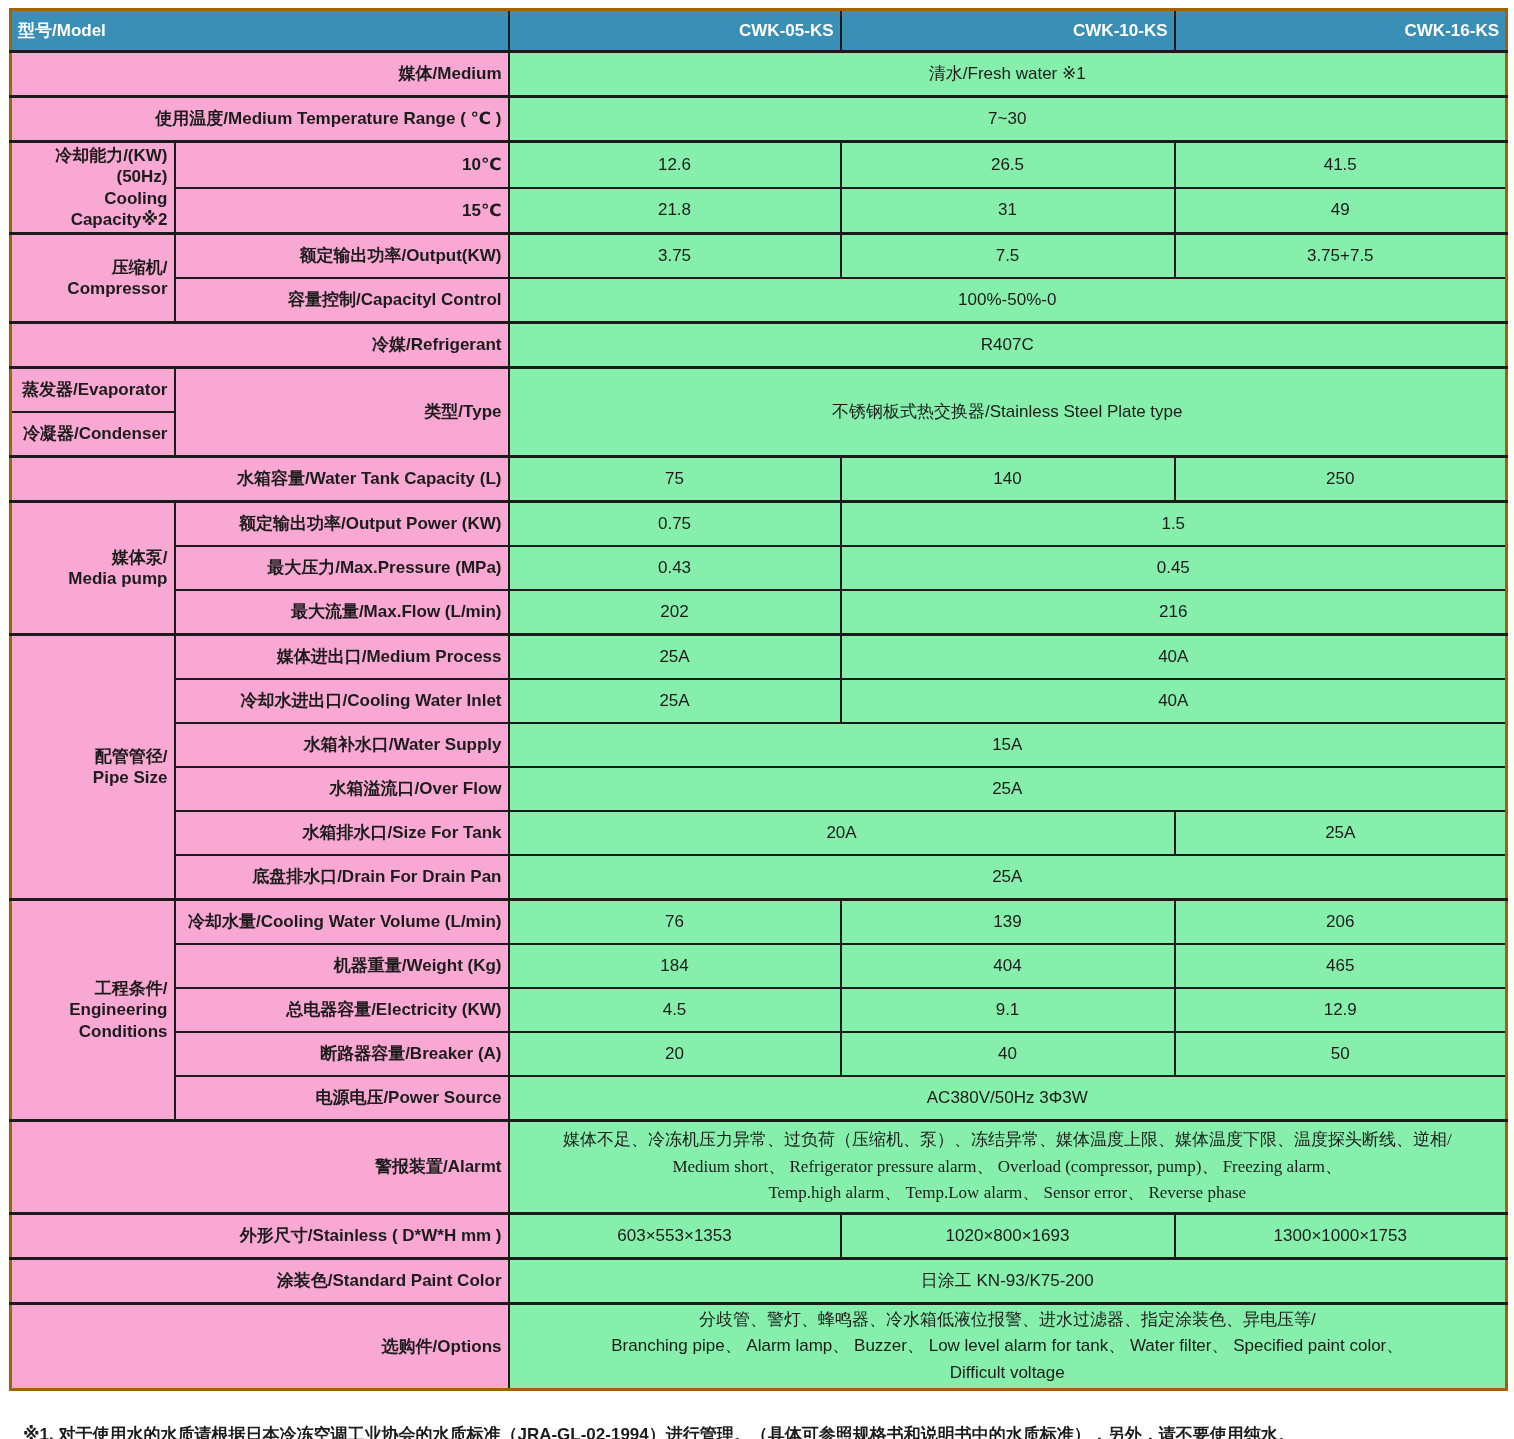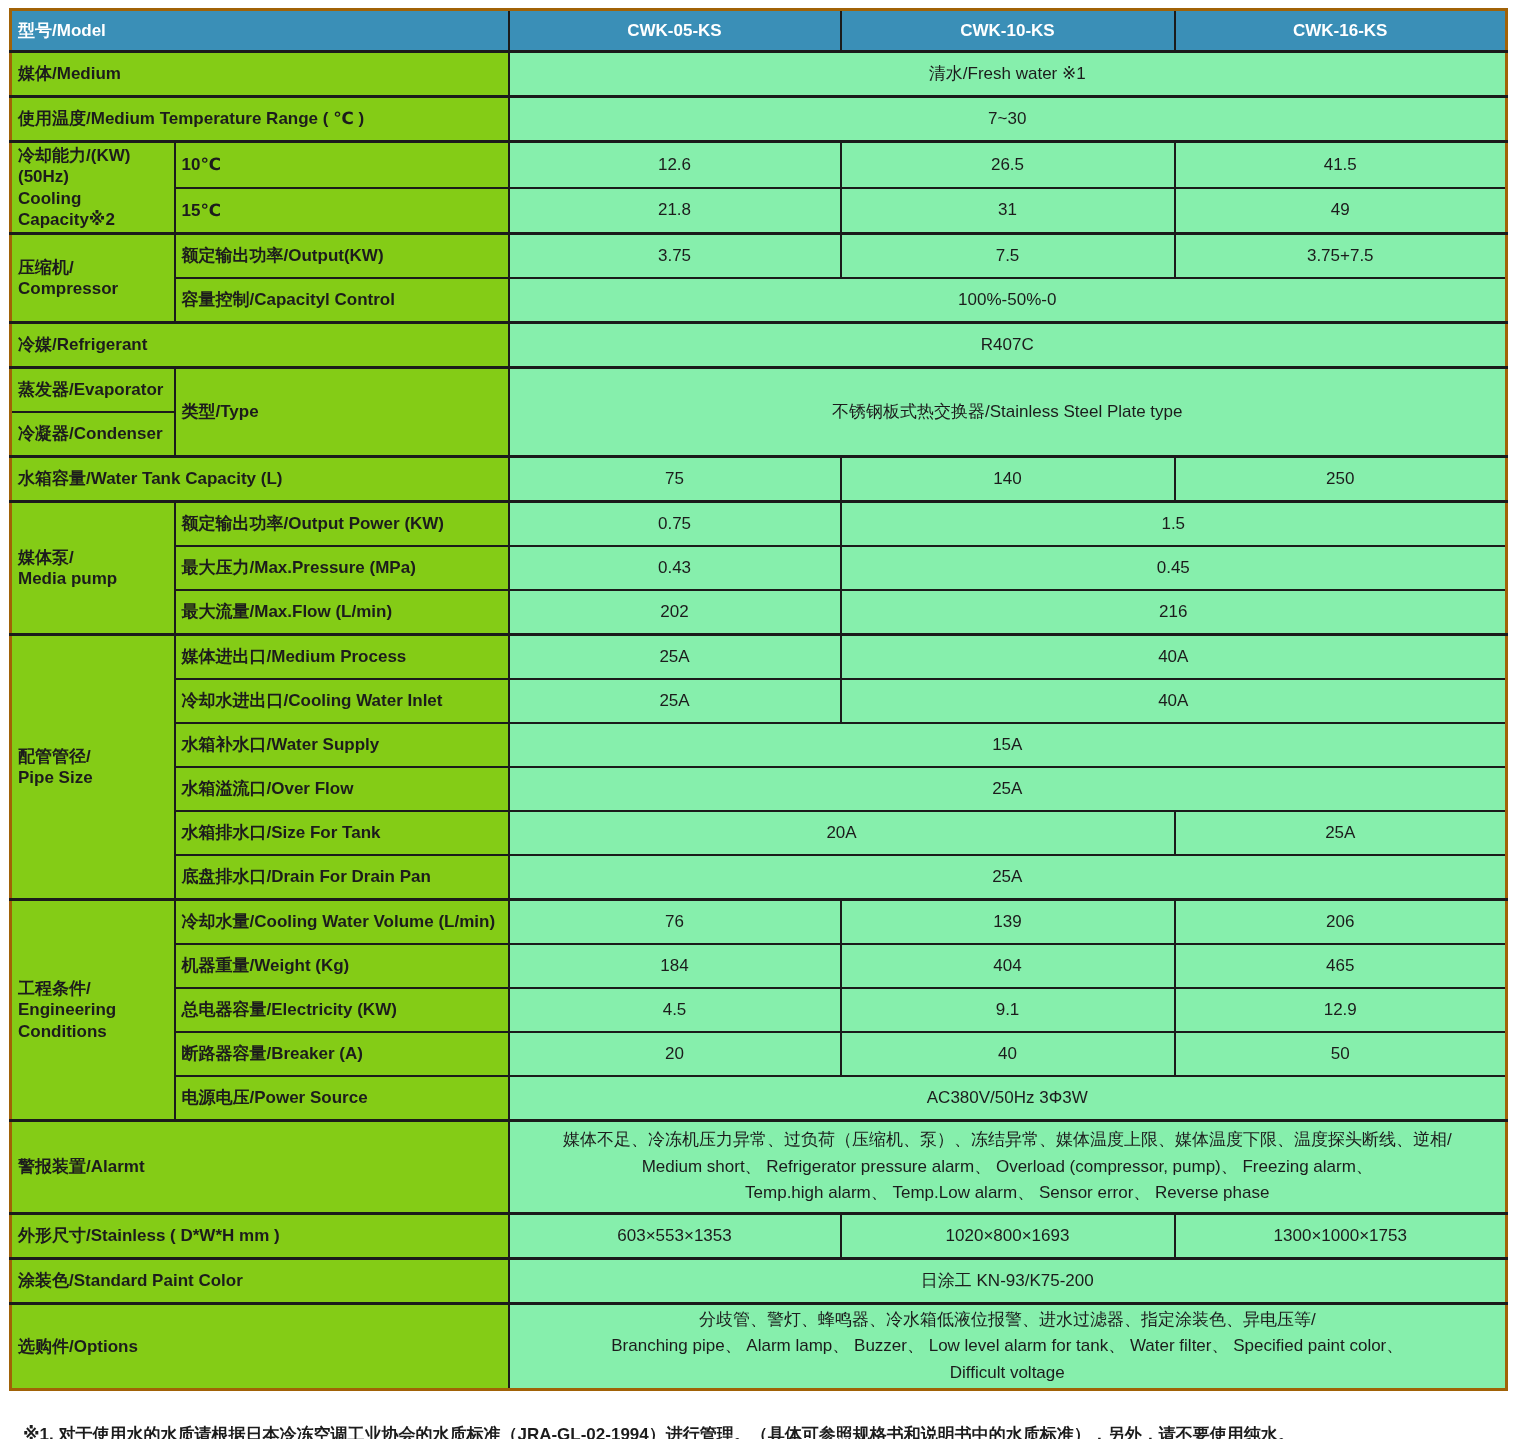--- a/index.html
+++ b/index.html
@@ -20,43 +20,43 @@
     border:2px solid #1b1b1b;
     font-size:17px;
     vertical-align:middle;
     padding:2px 6px;
     overflow:hidden;
   }
   td.head{
     background:#3a8fb7;
     color:#ffffff;
     font-weight:bold;
-    text-align:center;
+    text-align:right;
     font-size:18px;
     height:35px;
     border-bottom-width:3px;
   }
   td.head-left{text-align:left;padding-left:10px;}
   td.label{
-    background:#84cc16;
+    background:#f9a8d4;
     font-weight:bold;
-    text-align:left;
+    text-align:right;
     padding-left:9px;
     white-space:pre-line;
     line-height:1.25;
   }
   td.value{
     background:#86efac;
     text-align:center;
     font-weight:normal;
     white-space:pre-line;
     line-height:1.55;
   }
   tr.h42 td{height:38px;}
-  td.tall{height:86px;}
+  td.tall{height:86px;font-family:Liberation Serif, serif;}
   td.opt{height:74px;}
   tr.sec td{border-top-width:3px;}
   .footnotes{
     margin:30px 0 0 14px;
     font-size:17px;
     line-height:28px;
   }
   .footnotes .zh{font-weight:bold;}
 </style>
 </head>

